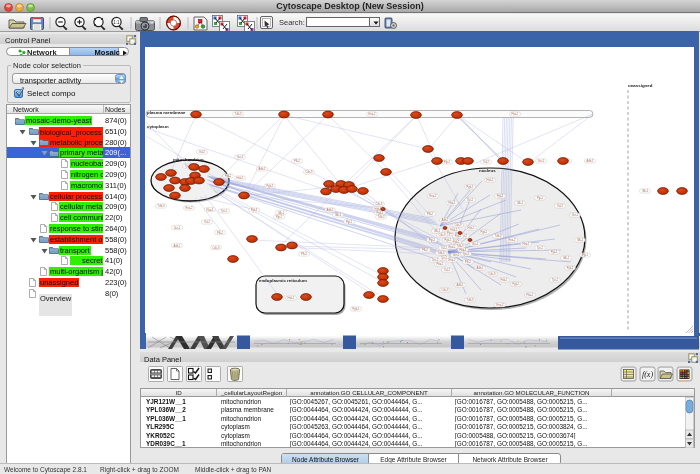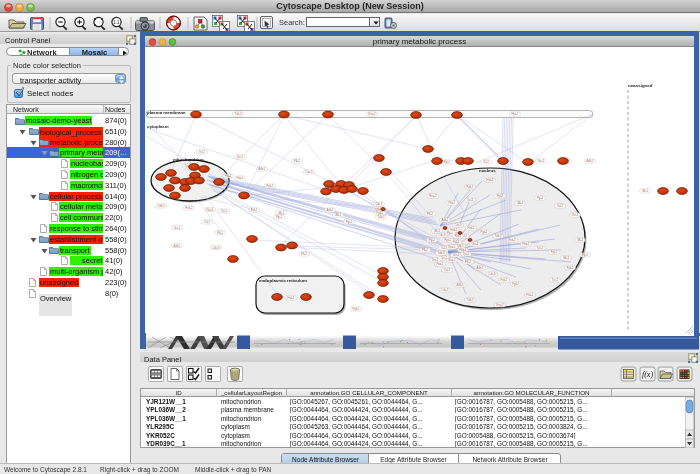--- a/index.html
+++ b/index.html
@@ -140,41 +140,41 @@
 </svg>
 <div class="abs" style="left:6px;top:15px;width:123px;height:9px;background:#fff;border:1px solid #8e8e8e;border-radius:5px;overflow:hidden">
 <div class="abs" style="left:62px;top:0;width:50px;height:9px;background:linear-gradient(#b5d3f5,#7fb0e8);border-left:1px solid #8e8e8e;border-right:1px solid #8e8e8e"></div>
 <svg class="abs" style="left:11px;top:1px" width="8" height="8">
 <circle cx="2" cy="2" r="1.5" fill="#2a2"></circle>
           <circle cx="6" cy="3.5" r="1.5" fill="#2a2"></circle>
           <circle cx="3" cy="6.5" r="1.5" fill="#2a2"></circle>
 <path d="M2 2 L6 3.5 L3 6.5" stroke="#2a2" stroke-width="0.7" fill="none"></path>
         </svg>
 <div class="abs" style="left:20px;top:0;width:40px;height:9px;line-height:9px;font-size:7.5px;font-weight:bold;color:#222">Network</div>
-<div class="abs" style="left:62px;top:0;width:51px;height:9px;line-height:9px;font-size:7.5px;font-weight:bold;color:#111;text-align:center">Mosaic</div>
+<div class="abs" style="left:62px;top:0;width:51px;height:9px;line-height:9px;font-size:7.5px;font-weight:bold;color:#111;text-align:right">Mosaic</div>
 <svg class="abs" style="left:115px;top:2px" width="6" height="6">
           <path d="M1 0.5 L5 3 L1 5.5 Z" fill="#111"></path>
         </svg>
 </div>
 <div class="abs" style="left:7px;top:33px;width:124px;height:38px;border:1px solid #bbb;border-radius:2px"></div>
 <div class="abs" style="left:11px;top:29px;background:#e8e8e8;padding:0 2px;font-size:7.5px;color:#222">Node color selection</div>
 <div class="abs" style="left:12px;top:41px;width:114px;height:11px;background:linear-gradient(#fff,#e9e9e9);border:1px solid #999;border-radius:3px">
 <div class="abs" style="left:7px;top:1.5px;font-size:7.5px;color:#111">transporter activity</div>
 <div class="abs" style="left:102px;top:0;width:11px;height:9px;background:linear-gradient(#b5d7f7 0%,#77aeea 45%,#5b9ae0 55%,#86bbee 100%);border:1px solid #6d93bb;border-radius:2.5px"></div>
 <svg class="abs" style="left:105px;top:1.5px" width="7" height="8">
           <path d="M3.5 0 L5.8 3 L1.2 3 Z" fill="#fff"></path>
           <path d="M3.5 7.5 L5.8 4.5 L1.2 4.5 Z" fill="#fff"></path>
         </svg>
 </div>
 <div class="abs" style="left:14px;top:57px;width:9px;height:9px;background:linear-gradient(#9ecdf2,#4f97dd);border:1px solid #3a6ea8;border-radius:2px"></div>
 <svg class="abs" style="left:14.5px;top:53.5px" width="11" height="12">
         <path d="M1.5 5.8 L4 9 L8.5 1.5" fill="none" stroke="#10395c" stroke-width="1.7"></path>
         <path d="M1.8 5.6 L4 8.4 L8.2 1.8" fill="none" stroke="#fff" stroke-width="0.8"></path>
       </svg>
-<div class="abs" style="left:27px;top:57px;font-size:8px;color:#111">Select nodes</div>
+<div class="abs" style="left:27px;top:57px;font-size:8px;color:#111">Select compo</div>
 
 <div class="abs" style="left:6px;top:72px;width:125px;height:384px;background:#fff;border:1px solid #999">
 <div class="abs" style="left:0;top:0;width:123px;height:9px;background:linear-gradient(#fafafa,#e2e2e2);border-bottom:1px solid #aaa">
 <div class="abs" style="left:6px;top:1px;font-size:7px;color:#222">Network</div>
 <div class="abs" style="left:98px;top:1px;font-size:7px;color:#222">Nodes</div>
 <div class="abs" style="left:96px;top:0;width:1px;height:9px;background:#bbb"></div>
 </div>
 
 <svg class="abs" style="left:8px;top:11.5px" width="10" height="8">
 <path d="M0.5 7.5 L0.5 1.5 L3.5 1.5 L4.5 2.8 L9.5 2.8 L9.5 7.5 Z" fill="#7fa3c8" stroke="#44617e" stroke-width="0.8"></path>
@@ -308,28 +308,20 @@
 
 <svg class="abs" style="left:22px;top:183.8px" width="8" height="9">
 <path d="M0.5 8.5 L0.5 0.5 L4.5 0.5 L6.5 2.5 L6.5 8.5 Z" fill="#fff" stroke="#999" stroke-width="0.8"></path>
 <path d="M4.5 0.5 L4.5 2.5 L6.5 2.5" fill="none" stroke="#999" stroke-width="0.8"></path>
         </svg>
 <div class="abs" style="left:32px;top:189px;height:22px;background:#e5e5e5;font-size:7.5px;color:#111;white-space:nowrap;overflow:hidden;max-width:64px;padding:0 1px;line-height:9px">Overview</div>
 <div class="abs" style="left:98px;top:183.8px;font-size:7.5px;color:#111;line-height:9px">8(0)</div>
 </div>
 </div>
 <div class="abs" style="left:140px;top:31px;width:559px;height:308px;background:#3a63a8;border-radius:1px">
-<div class="abs" style="left:5px;top:5px;width:549px;height:11px;background:linear-gradient(#d9d9d9,#b0b0b0);border-bottom:1px solid #888">
-<svg class="abs" style="left:3px;top:1.5px" width="40" height="8">
-<circle cx="4.5" cy="4" r="3.4" fill="#f2493e" stroke="#a22" stroke-width="0.5"></circle>
-<circle cx="14.5" cy="4" r="3.4" fill="#f6b23e" stroke="#b80" stroke-width="0.5"></circle>
-<circle cx="24.5" cy="4" r="3.4" fill="#58c53a" stroke="#373" stroke-width="0.5"></circle>
-</svg>
-<div class="abs" style="left:0;top:1px;width:549px;text-align:center;font-size:8px;color:#111">primary metabolic process</div>
-</div>
 <div class="abs" style="left:5px;top:16px;width:549px;height:287px;background:#fff;overflow:hidden">
 
 <svg width="549" height="287" style="position:absolute;left:0;top:0" shape-rendering="geometricPrecision">
           <defs>
 <radialGradient id="ng" cx="0.4" cy="0.35" r="0.8">
 <stop offset="0" stop-color="#da4a22"></stop>
               <stop offset="0.7" stop-color="#c23000"></stop>
               <stop offset="1" stop-color="#9c2600"></stop>
 </radialGradient>
 </defs>

